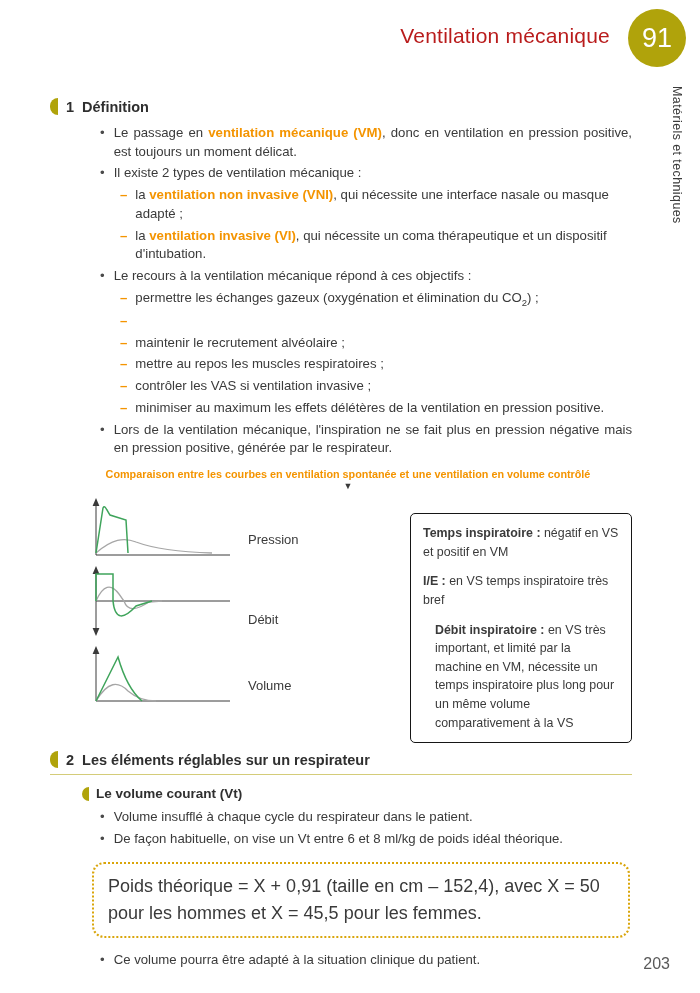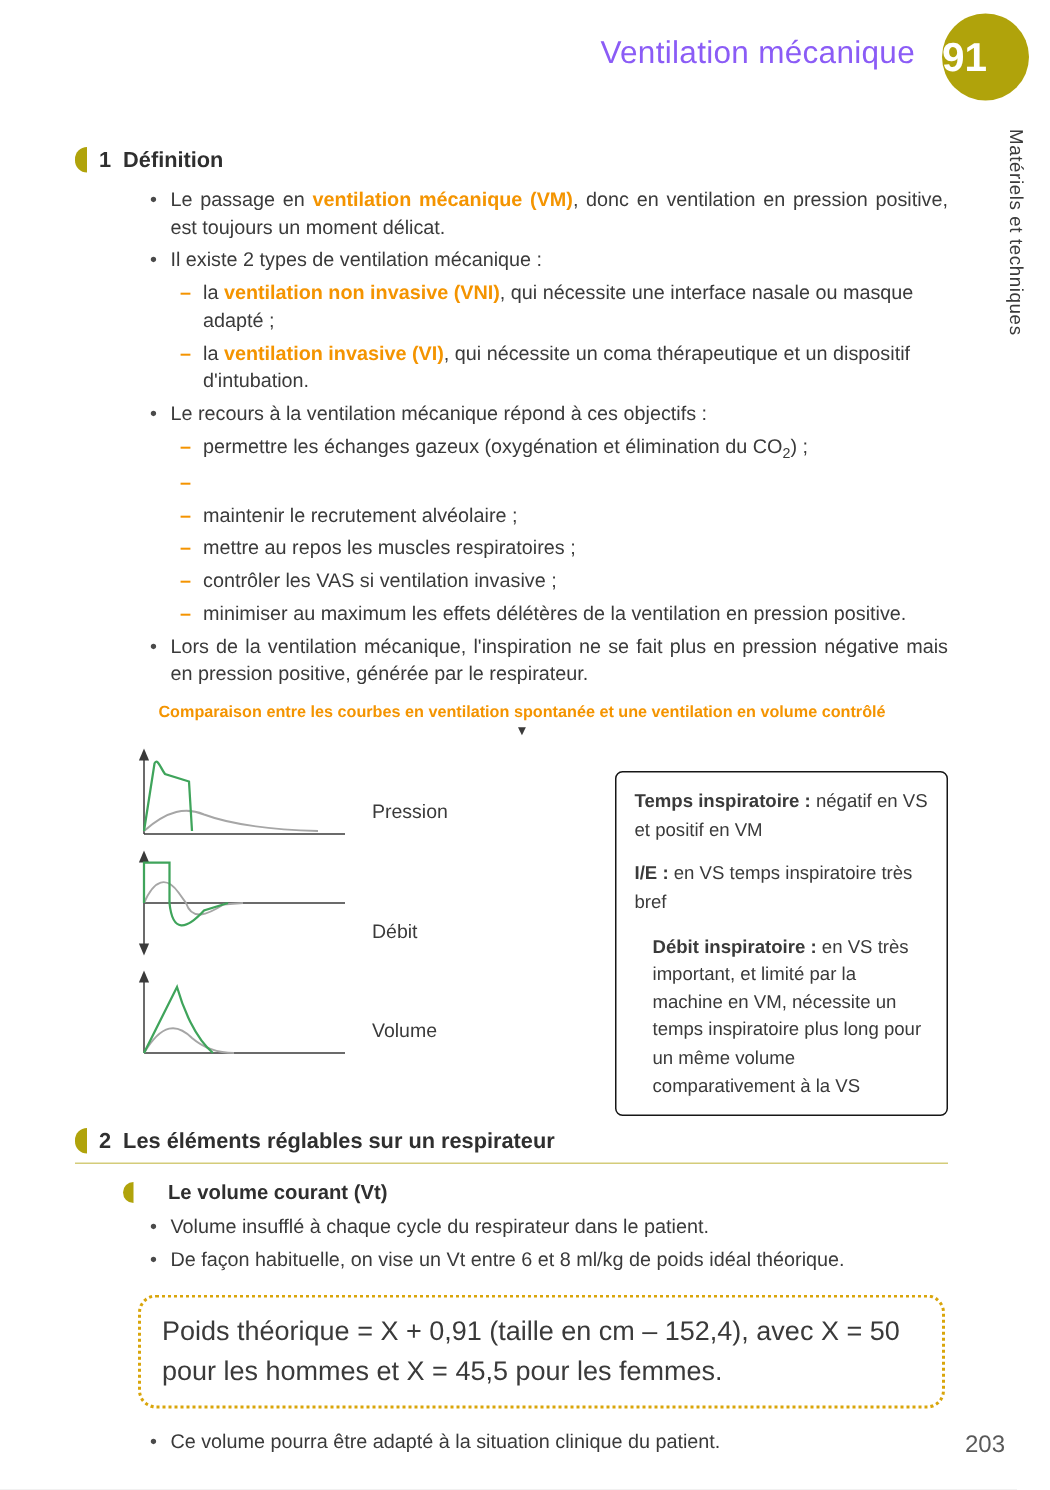--- a/index.html
+++ b/index.html
@@ -8,46 +8,46 @@
     width:700px;height:993px;
     margin:0 auto;
     background:#ffffff;
     font-family:"Liberation Sans", sans-serif;
     color:#3a3a3a;
     overflow:hidden;
   }
   
   .hdr-title{
     position:absolute;top:24px;right:90px;
-    font-size:21px;color:#8b5cf6;letter-spacing:.2px;
+    font-size:21px;color:#b91c1c;letter-spacing:.2px;
   }
   .badge{
     position:absolute;top:9px;right:14px;
     width:58px;height:58px;border-radius:50%;
     background:#b0a30b;color:#fff;
-    display:flex;align-items:center;justify-content:flex-start;
-    font-size:27px;font-weight:bold;
+    display:flex;align-items:center;justify-content:center;
+    font-size:27px;font-weight:normal;
   }
   .side-tab{
     position:absolute;top:86px;right:16px;
     writing-mode:vertical-rl;
     font-size:12.5px;color:#3a3a3a;letter-spacing:.4px;
   }
   
   .content{position:absolute;left:64px;top:98px;width:568px;}
   .sec-head{
     display:flex;align-items:center;gap:8px;
     font-weight:bold;font-size:14.5px;color:#2f2f2f;
     margin:0 0 9px -14px;
   }
   .sec-head.underlined{border-bottom:1px solid rgba(176,163,11,.55);padding-bottom:6px;}
   .crescent{width:8px;height:17px;background:#b0a30b;border-radius:8px 0 0 8px;flex:none;}
   .crescent.small{width:7px;height:14px;}
   .sub-head{
-    display:flex;align-items:center;gap:23px;
+    display:flex;align-items:center;gap:7px;
     font-weight:bold;font-size:13.5px;color:#2f2f2f;
     margin:11px 0 7px 18px;
   }
   
   .li{display:flex;margin:0 0 3px 36px;font-size:13.2px;line-height:1.42;}
   .blt{color:#4a4a4a;margin-right:9px;flex:none;}
   .li .txt{text-align:justify;flex:1;}
   .dash-li{display:flex;margin:0 0 3px 56px;font-size:13.2px;line-height:1.42;}
   .dash{color:#f49400;margin-right:8px;flex:none;font-weight:bold;}
   .hl{color:#f49400;font-weight:bold;}

